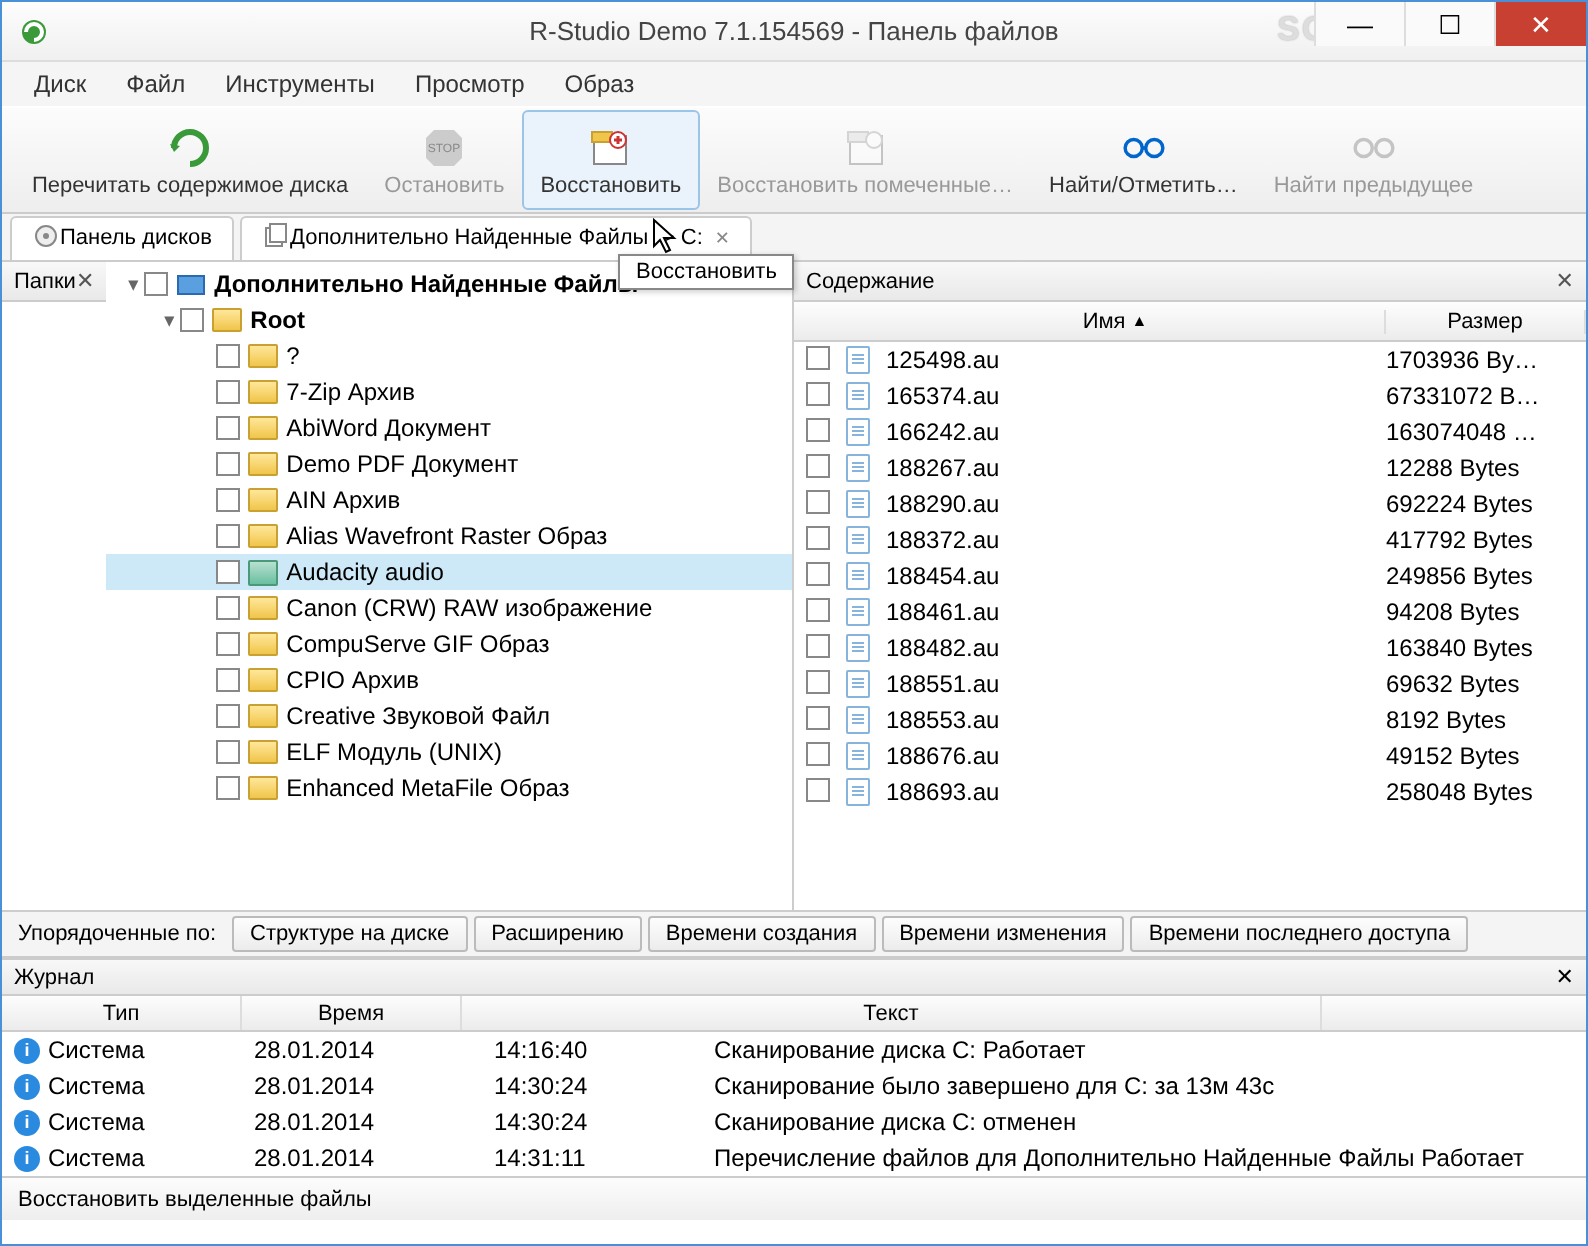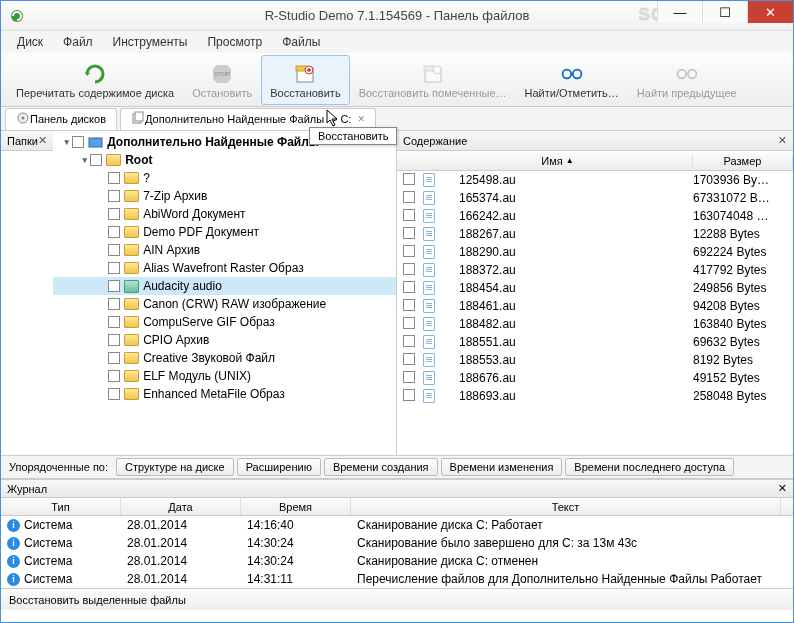--- a/index.html
+++ b/index.html
@@ -36,21 +36,21 @@
 .trow.bold { font-weight:bold;}
 .ind { display:inline-block;}
 .chev { width:11px; display:inline-block; text-align:center; color:#666; font-size:9px;}
 .chkbox { width:12px; height:12px; border:1px solid #888; display:inline-block; margin-right:4px; background:#fff;}
 .foldericon { width:15px; height:12px; display:inline-block; background: linear-gradient(180deg,#ffe79a,#f0c54a); border:1px solid #c9a032; border-radius:1px; margin-right:4px; position:relative;}
 .fileicon { width:12px; height:14px; display:inline-block; background:#fff; border:1px solid #87b4dc; border-radius:1px; margin-right:4px; position:relative;}
 .fileicon::before { content:""; position:absolute; left:2px; right:2px; top:3px; height:1px; background:#87b4dc; box-shadow:0 2px 0 #87b4dc, 0 4px 0 #87b4dc;}
 .filelist { flex:1; overflow:auto; background:#fff;}
 .frow { display:flex; align-items:center; height:18px; font-size:12px;}
 .frow .cchk { width:26px; padding-left:6px;}
-.frow .cname { flex:1; display:flex; align-items:center; gap:20px;}
+.frow .cname { flex:1; display:flex; align-items:center; gap:4px;}
 .frow .csize { width:100px; padding-right:6px; text-align:left; white-space:nowrap;}
 .sortrow { height:24px; background:#f4f4f4; border-top:1px solid #ccc; border-bottom:1px solid #ccc; display:flex; align-items:center; font-size:11px;}
 .sortrow .lab { padding:0 8px;}
 .sortbtn { border:1px solid #bbb; background:linear-gradient(180deg,#fdfdfd,#ececec); padding:2px 8px; margin-right:3px; border-radius:2px;}
 .journal { border-top:1px solid #ccc;}
 .journal .jhdr { height:18px; background:linear-gradient(180deg,#f8f8f8,#e9e9e9); display:flex; align-items:center; justify-content:space-between; padding:0 6px; font-size:11px; border-bottom:1px solid #ccc;}
 .journal .jcolhdr { height:18px; display:flex; background:linear-gradient(180deg,#fdfdfd,#ececec); border-bottom:1px solid #ccc; font-size:11px;}
 .journal .jcolhdr .c { border-right:1px solid #ddd; padding:0 6px; display:flex; align-items:center; justify-content:center;}
 .jrows { height:72px; overflow:hidden;}
 .jrow { display:flex; height:18px; align-items:center; font-size:12px;}
@@ -75,21 +75,21 @@
     <div class="winbtn">☐</div>
     <div class="winbtn close">✕</div>
   </div>
 </div>
 
 <div class="menubar" id="menubar">
     <span>Диск</span>
     <span>Файл</span>
     <span>Инструменты</span>
     <span>Просмотр</span>
-    <span>Файлы</span>
+    <span>Образ</span>
   </div>
 
 <div class="toolbar" id="toolbar">
     <div class="toolbtn">
       <span class="ticon">
         <svg width="26" height="24" viewBox="0 0 24 24">
           <path d="M4 12 A8 8 0 1 1 12 20" stroke="#3a9a3a" stroke-width="3" fill="none"></path>
           <path d="M2 10 L4 14 L7 11 Z" fill="#3a9a3a"></path>
         </svg>
       </span>
@@ -419,21 +419,20 @@
     <span class="sortbtn">Времени последнего доступа</span>
   </div>
 
 <div class="journal">
   <div class="jhdr">
     <span>Журнал</span>
     <span class="xbtn">✕</span>
   </div>
   <div class="jcolhdr" id="jcolhdr">
       <div class="c" style="width: 120px;">Тип</div>
-      <div class="c" style="width: 120px;">Дата</div>
       <div class="c" style="width: 110px;">Время</div>
       <div class="c" style="width: 430px;">Текст</div>
     </div>
   <div class="jrows" id="jrows">
       <div class="jrow">
         <div class="c" style="width:120px">
           <span class="infoicon">i</span>
           <span>Система</span>
         </div>
         <div class="c" style="width:120px">28.01.2014</div>

